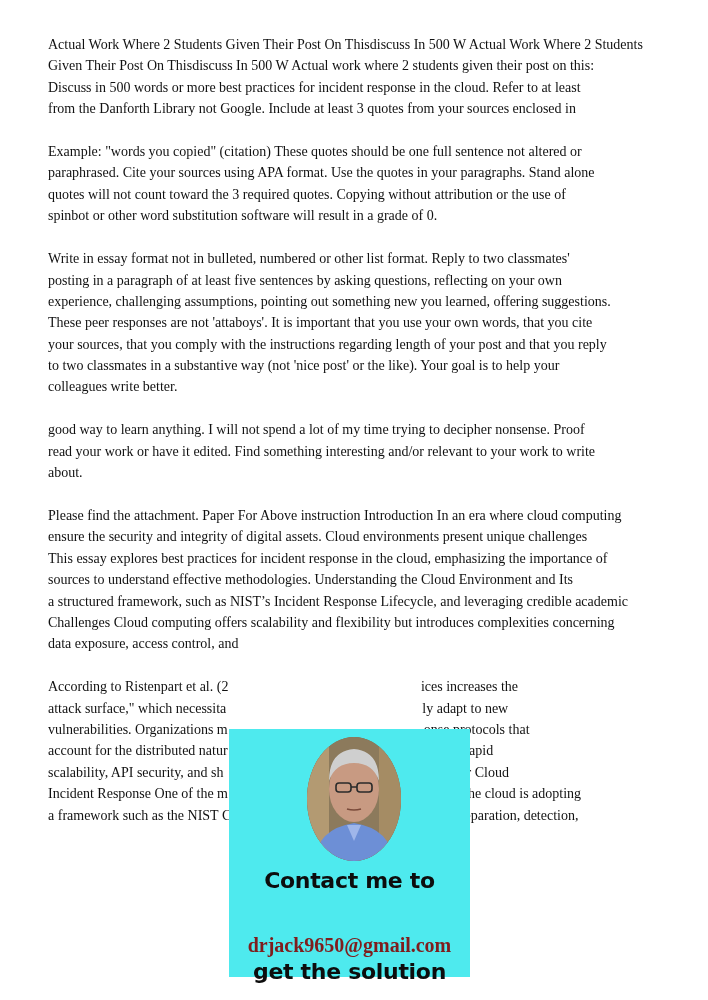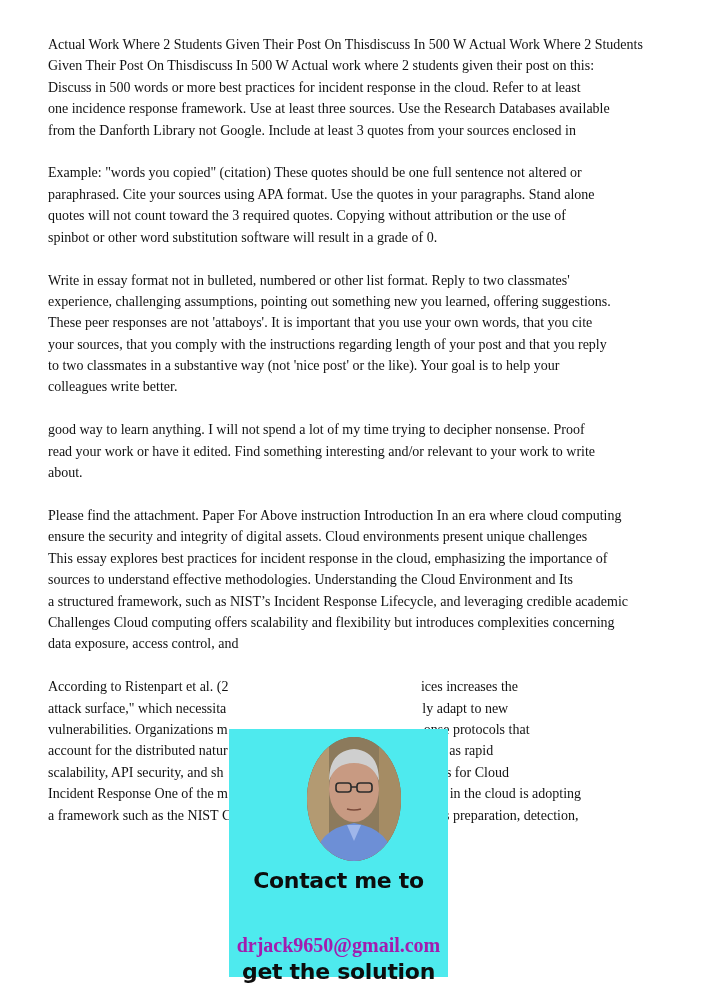--- a/index.html
+++ b/index.html
@@ -10,21 +10,21 @@
     font-family: "Liberation Serif", serif;
     font-size: 14px;
     line-height: 21.4px;
     color: #111111;
     white-space: nowrap;
     height: 21.4px;
   }
   .promo {
     position: absolute;
     left: 229px; top: 729px;
-    width: 219px; height: 248px;
+    width: 241px; height: 248px;
     background: #4eeaee;
   }
   .avatar {
     position: absolute;
     left: 78px; top: 8px;
     width: 94px; height: 124px;
     border-radius: 50%;
     overflow: hidden;
     background: #7a6a52;
   }
@@ -40,42 +40,42 @@
     letter-spacing: -0.3px;
   }
   .promo-l1 { top: 139px; }
   .promo-l2 { top: 186px; margin-top: 44px; }
   .promo-email {
     position: absolute; left: 0; width: 100%; top: 205px;
     text-align: center;
     font-family: "Liberation Serif", serif;
     font-weight: bold;
     font-size: 20px;
-    color: #a21caf;
+    color: #7f1d1d;
   }
 </style>
 </head>
 <body>
 
 <div class="page">
   <div class="para">
     <div class="line">Actual Work Where 2 Students Given Their Post On Thisdiscuss In 500 W Actual Work Where 2 Students</div>
     <div class="line">Given Their Post On Thisdiscuss In 500 W Actual work where 2 students given their post on this:</div>
     <div class="line">Discuss in 500 words or more best practices for incident response in the cloud. Refer to at least</div>
-    <div class="line">one incidence response framework. Use at least three sources. Use the Research Databases available</div>
     <div class="line">from the Danforth Library not Google. Include at least 3 quotes from your sources enclosed in</div>
   </div>
   <div class="para">
     <div class="line">Example: "words you copied" (citation) These quotes should be one full sentence not altered or</div>
     <div class="line">paraphrased. Cite your sources using APA format. Use the quotes in your paragraphs. Stand alone</div>
     <div class="line">quotes will not count toward the 3 required quotes. Copying without attribution or the use of</div>
     <div class="line">spinbot or other word substitution software will result in a grade of 0.</div>
   </div>
   <div class="para">
     <div class="line">Write in essay format not in bulleted, numbered or other list format. Reply to two classmates'</div>
+    <div class="line">posting in a paragraph of at least five sentences by asking questions, reflecting on your own</div>
     <div class="line">experience, challenging assumptions, pointing out something new you learned, offering suggestions.</div>
     <div class="line">These peer responses are not 'attaboys'. It is important that you use your own words, that you cite</div>
     <div class="line">your sources, that you comply with the instructions regarding length of your post and that you reply</div>
     <div class="line">to two classmates in a substantive way (not 'nice post' or the like). Your goal is to help your</div>
     <div class="line">colleagues write better.</div>
   </div>
   <div class="para">
     <div class="line">good way to learn anything. I will not spend a lot of my time trying to decipher nonsense. Proof</div>
     <div class="line">read your work or have it edited. Find something interesting and/or relevant to your work to write</div>
     <div class="line">about.</div>

